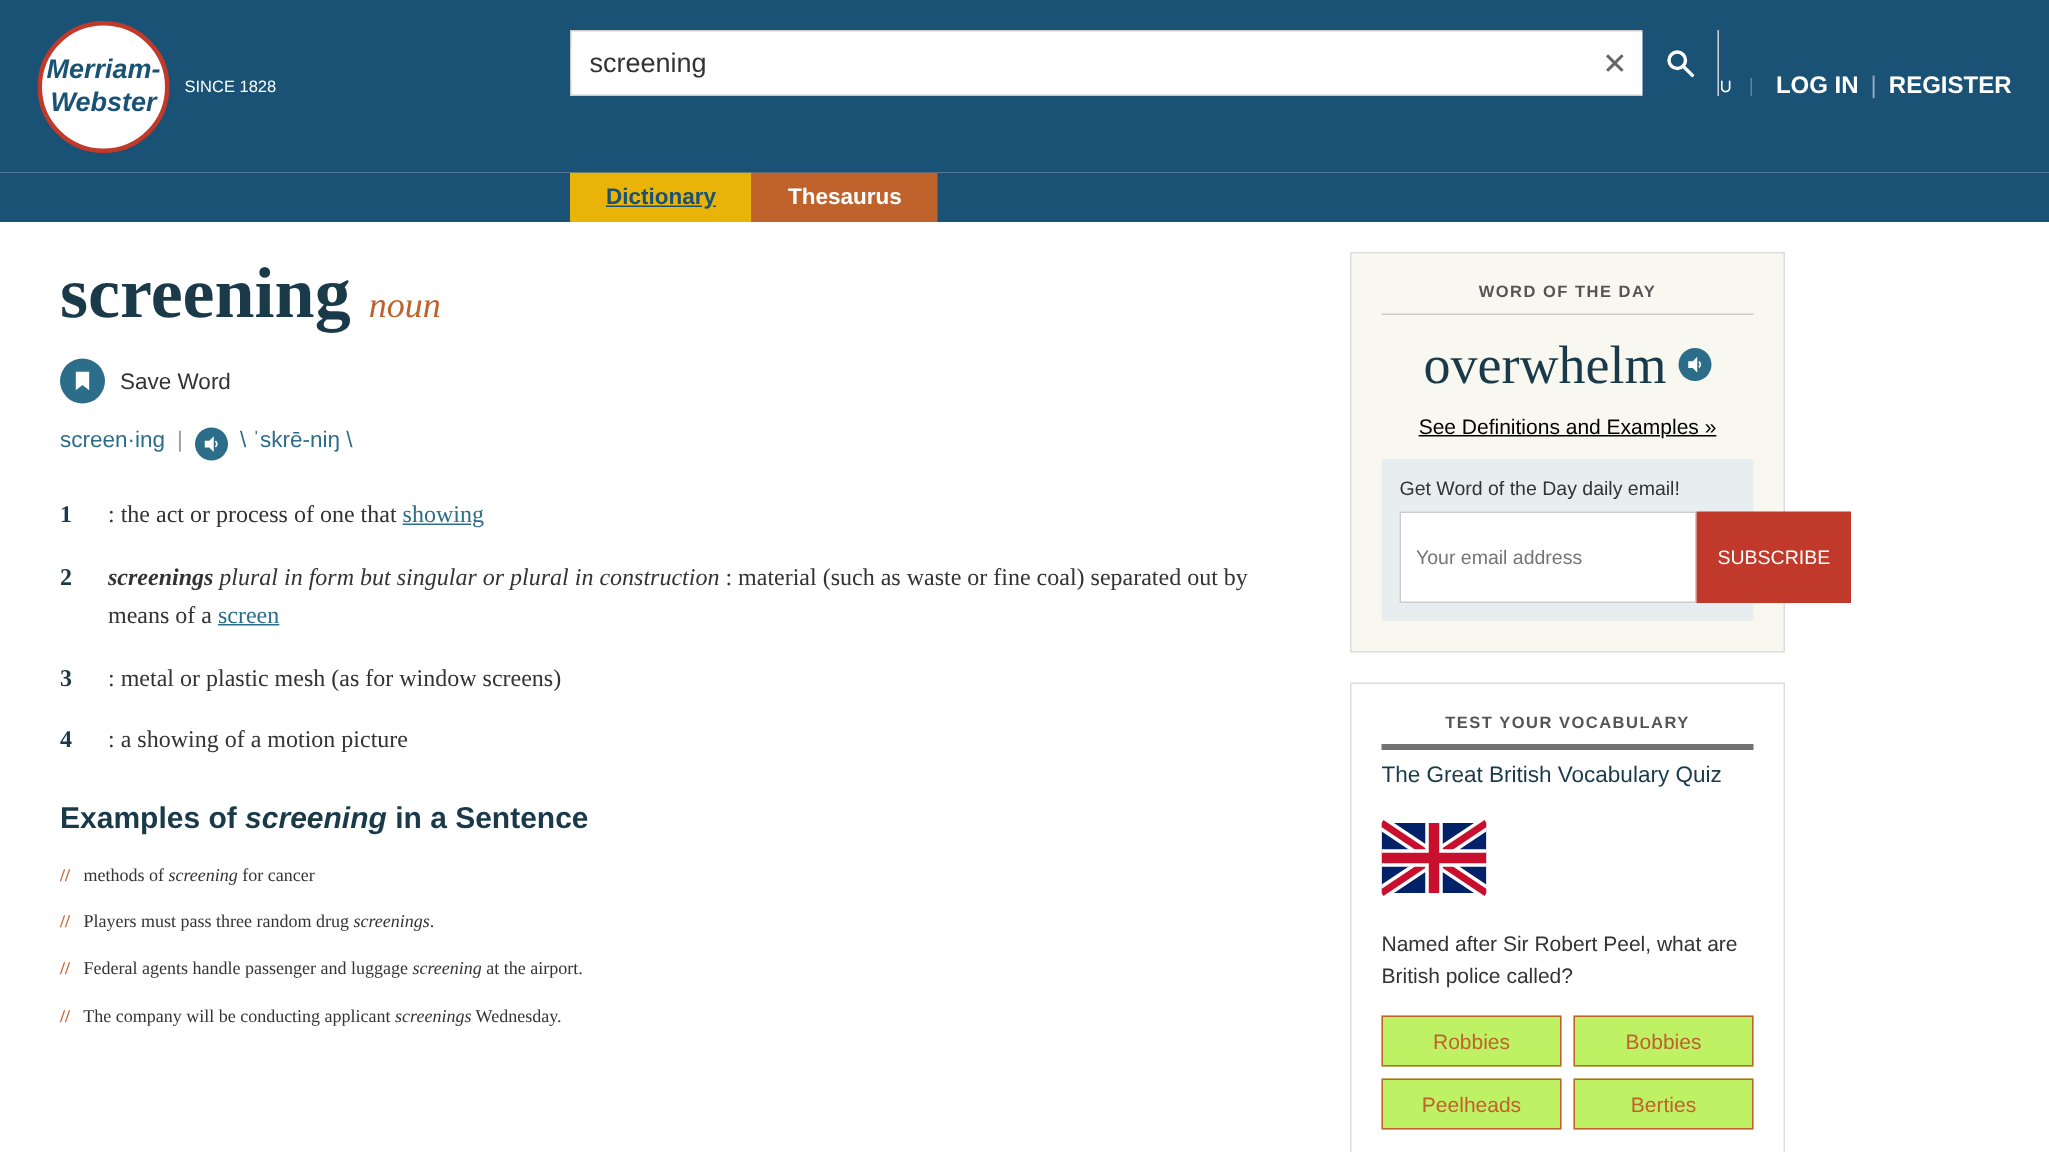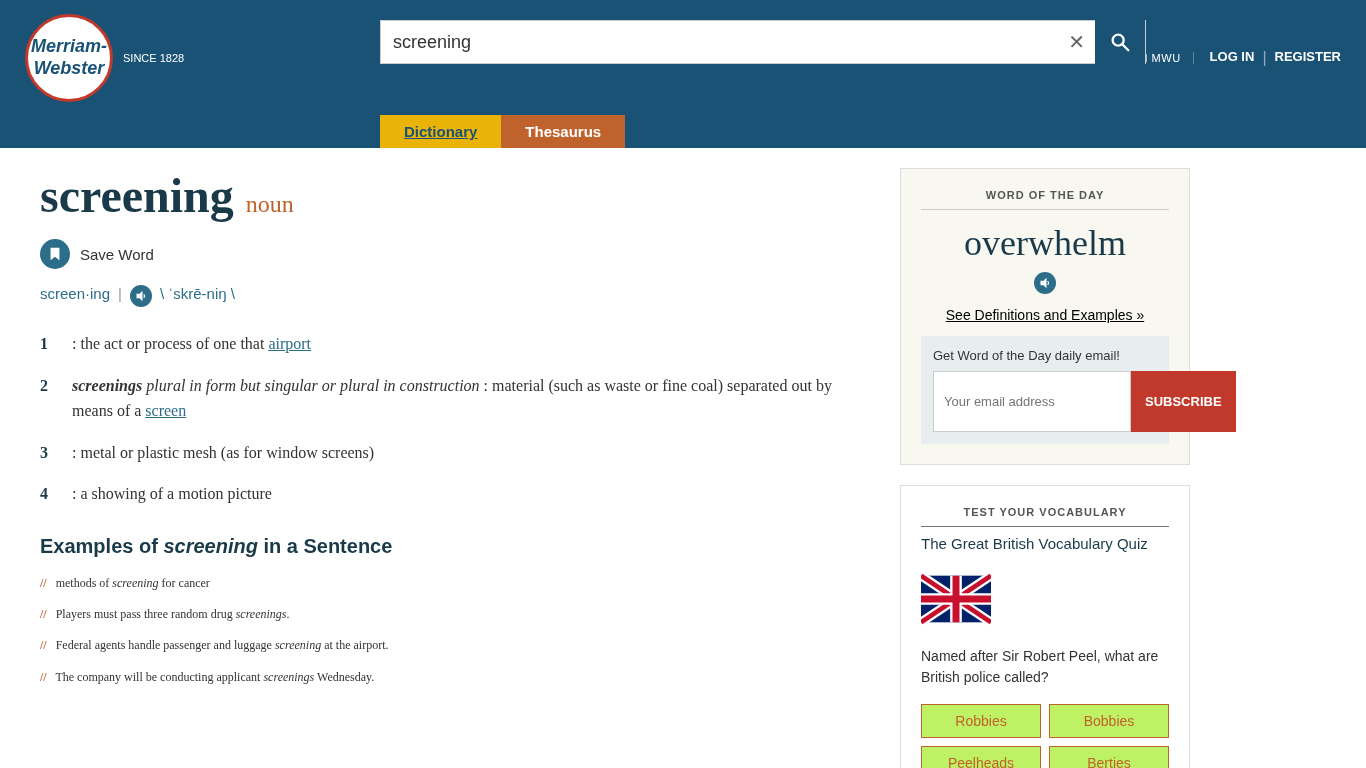--- a/index.html
+++ b/index.html
@@ -51,21 +51,21 @@
       color: white;
       text-decoration: none;
       padding: 0 12px;
       border-right: 1px solid rgba(255,255,255,0.3);
       text-transform: uppercase;
       font-size: 11px;
       letter-spacing: 0.5px;
     }
     .nav-top a:first-child { border-left: 1px solid rgba(255,255,255,0.3); }
     .auth-links { display: flex; margin-left: 16px; gap: 8px; font-family: Arial, sans-serif; }
-    .auth-links a { color: white; text-decoration: none; font-size: 13px; text-transform: uppercase; font-weight: bold; }
+    .auth-links a { color: white; text-decoration: none; font-size: 16px; text-transform: uppercase; font-weight: bold; }
     .auth-links .sep { color: rgba(255,255,255,0.5); }
     .header-top { position: relative; }
     .search-container {
       position: absolute;
       top: 20px;
       left: 380px;
       right: 220px;
     }
     .search-bar {
       display: flex;
@@ -134,21 +134,21 @@
       display: flex;
       max-width: 1366px;
       padding: 20px 40px;
       gap: 40px;
     }
     .content-area { flex: 1; max-width: 820px; }
     .sidebar { width: 290px; flex-shrink: 0; }
 
     
     .word-title { font-size: 48px; font-weight: bold; color: #1a3a4a; font-family: Georgia, serif; display: inline; }
-    .word-pos { font-size: 24px; color: #c0622b; font-family: Georgia, serif; margin-left: 12px; }
+    .word-pos { font-size: 24px; color: #c0622b; font-family: Georgia, serif; font-style: italic; margin-left: 12px; }
     .title-row { display: flex; align-items: baseline; margin-bottom: 16px; }
 
     
     .save-word-row {
       display: flex;
       align-items: center;
       gap: 10px;
       margin-bottom: 16px;
     }
     .save-icon {
@@ -247,21 +247,20 @@
     }
     .wotd-word {
       font-size: 36px;
       font-family: Georgia, serif;
       color: #1a3a4a;
       margin: 12px 0;
       display: flex;
       align-items: center;
       justify-content: center;
       gap: 8px;
-      flex-direction: column;
     }
     .wotd-audio {
       width: 22px;
       height: 22px;
       border-radius: 50%;
       background: #2c6e8a;
       border: none;
       cursor: pointer;
       display: inline-flex;
       align-items: center;
@@ -294,40 +293,40 @@
       font-size: 13px;
       font-family: Arial, sans-serif;
       color: #999;
     }
     .subscribe-btn {
       background: #c0392b;
       color: white;
       border: none;
       padding: 8px 14px;
       font-size: 13px;
-      font-weight: bold;
+      font-weight: normal;
       cursor: pointer;
       font-family: Arial, sans-serif;
       text-transform: uppercase;
     }
 
     
     .vocab-box {
       border: 1px solid #ddd;
       padding: 20px;
     }
     .vocab-label {
       font-family: Arial, sans-serif;
       font-size: 11px;
       font-weight: bold;
       text-transform: uppercase;
       letter-spacing: 1px;
       color: #555;
       margin-bottom: 8px;
-      border-bottom: 1px solid #737373;
+      border-bottom: 4px solid #737373;
       padding-bottom: 8px;
       text-align: center;
     }
     .quiz-title {
       font-size: 15px;
       color: #1a3a4a;
       margin-bottom: 12px;
       font-family: Arial, sans-serif;
     }
     .quiz-img-row { display: flex; gap: 12px; margin-bottom: 16px; flex-direction: column; }
@@ -435,21 +434,21 @@
           <path d="M11.5 5.5 Q14 8 11.5 10.5" fill="none" stroke="white" stroke-width="1.5"></path>
         </svg>
       </button>
       <span>\ ˈskrē-niŋ \</span>
     </div>
 
 
     <ul class="def-list">
       <li class="def-item">
         <span class="def-num">1</span>
-        <span class="def-text">: the act or process of one that <a href="#">airport</a></span>
+        <span class="def-text">: the act or process of one that <a href="#">showing</a></span>
       </li>
       <li class="def-item">
         <span class="def-num">2</span>
         <span class="def-text"><strong>screenings</strong> <em>plural in form but singular or plural in construction</em> : material (such as waste or fine coal) separated out by means of a <a href="#">screen</a></span>
       </li>
       <li class="def-item">
         <span class="def-num">3</span>
         <span class="def-text">: metal or plastic mesh (as for window screens)</span>
       </li>
       <li class="def-item">

